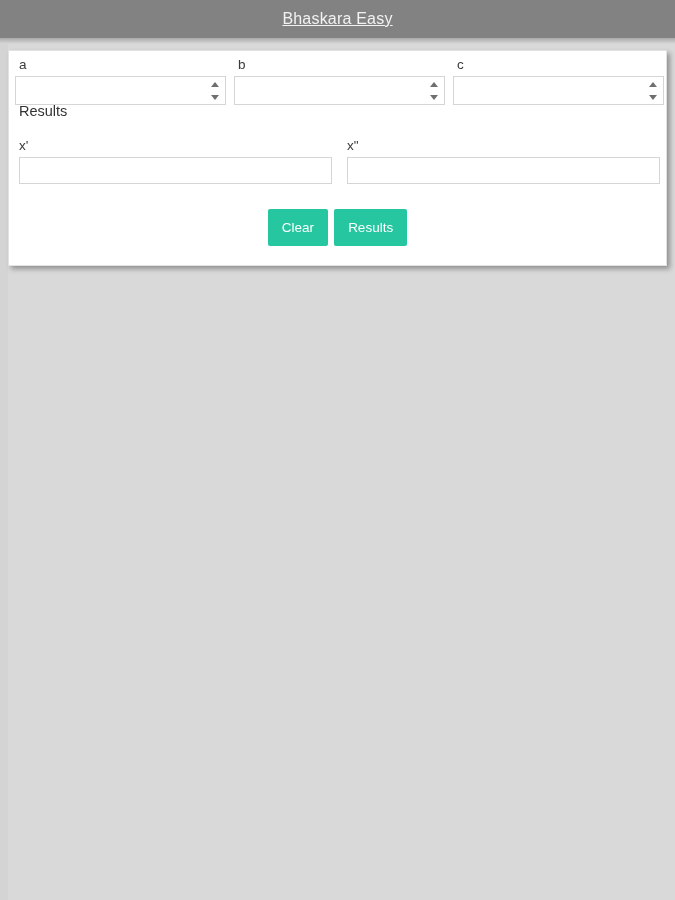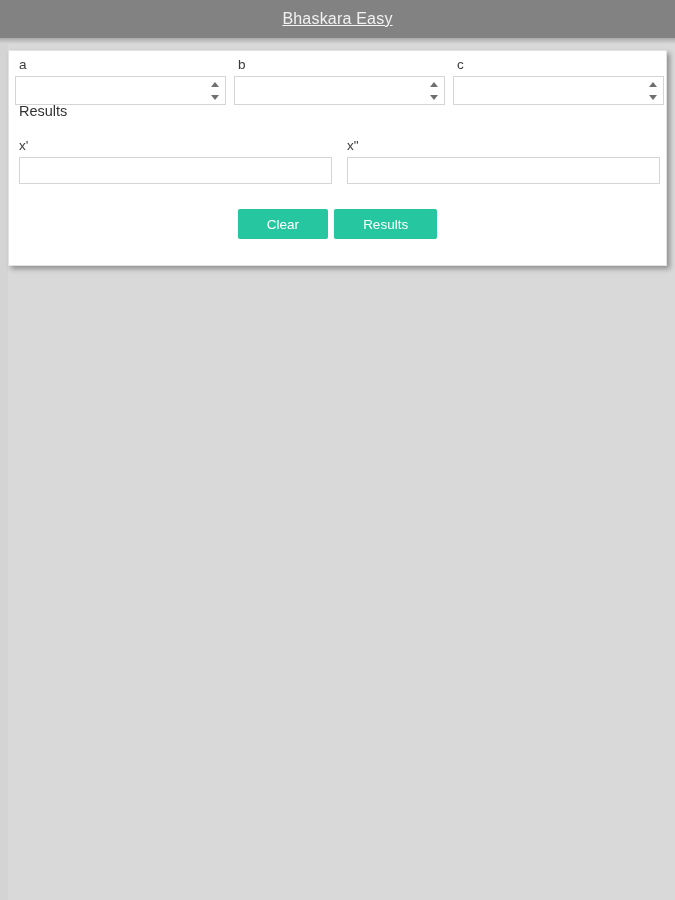--- a/index.html
+++ b/index.html
@@ -205,23 +205,23 @@
     justify-content: center;
     gap: 6px;
   }
   .btn {
     background: #26c6a0;
     color: #ffffff;
     border: none;
     border-radius: 2px;
     font-size: 13.5px;
     font-family: "Liberation Sans", sans-serif;
-    height: 30px;
+    height: 37px;
     min-width: 57px;
-    padding: 0 29px;
+    padding: 0 14px;
     cursor: pointer;
     line-height: 29px;
     text-align: center;
   }
 </style>
 </head>
 <body>
 
 <div class="titlebar">
   <span class="titlebar-title">Bhaskara Easy</span>

